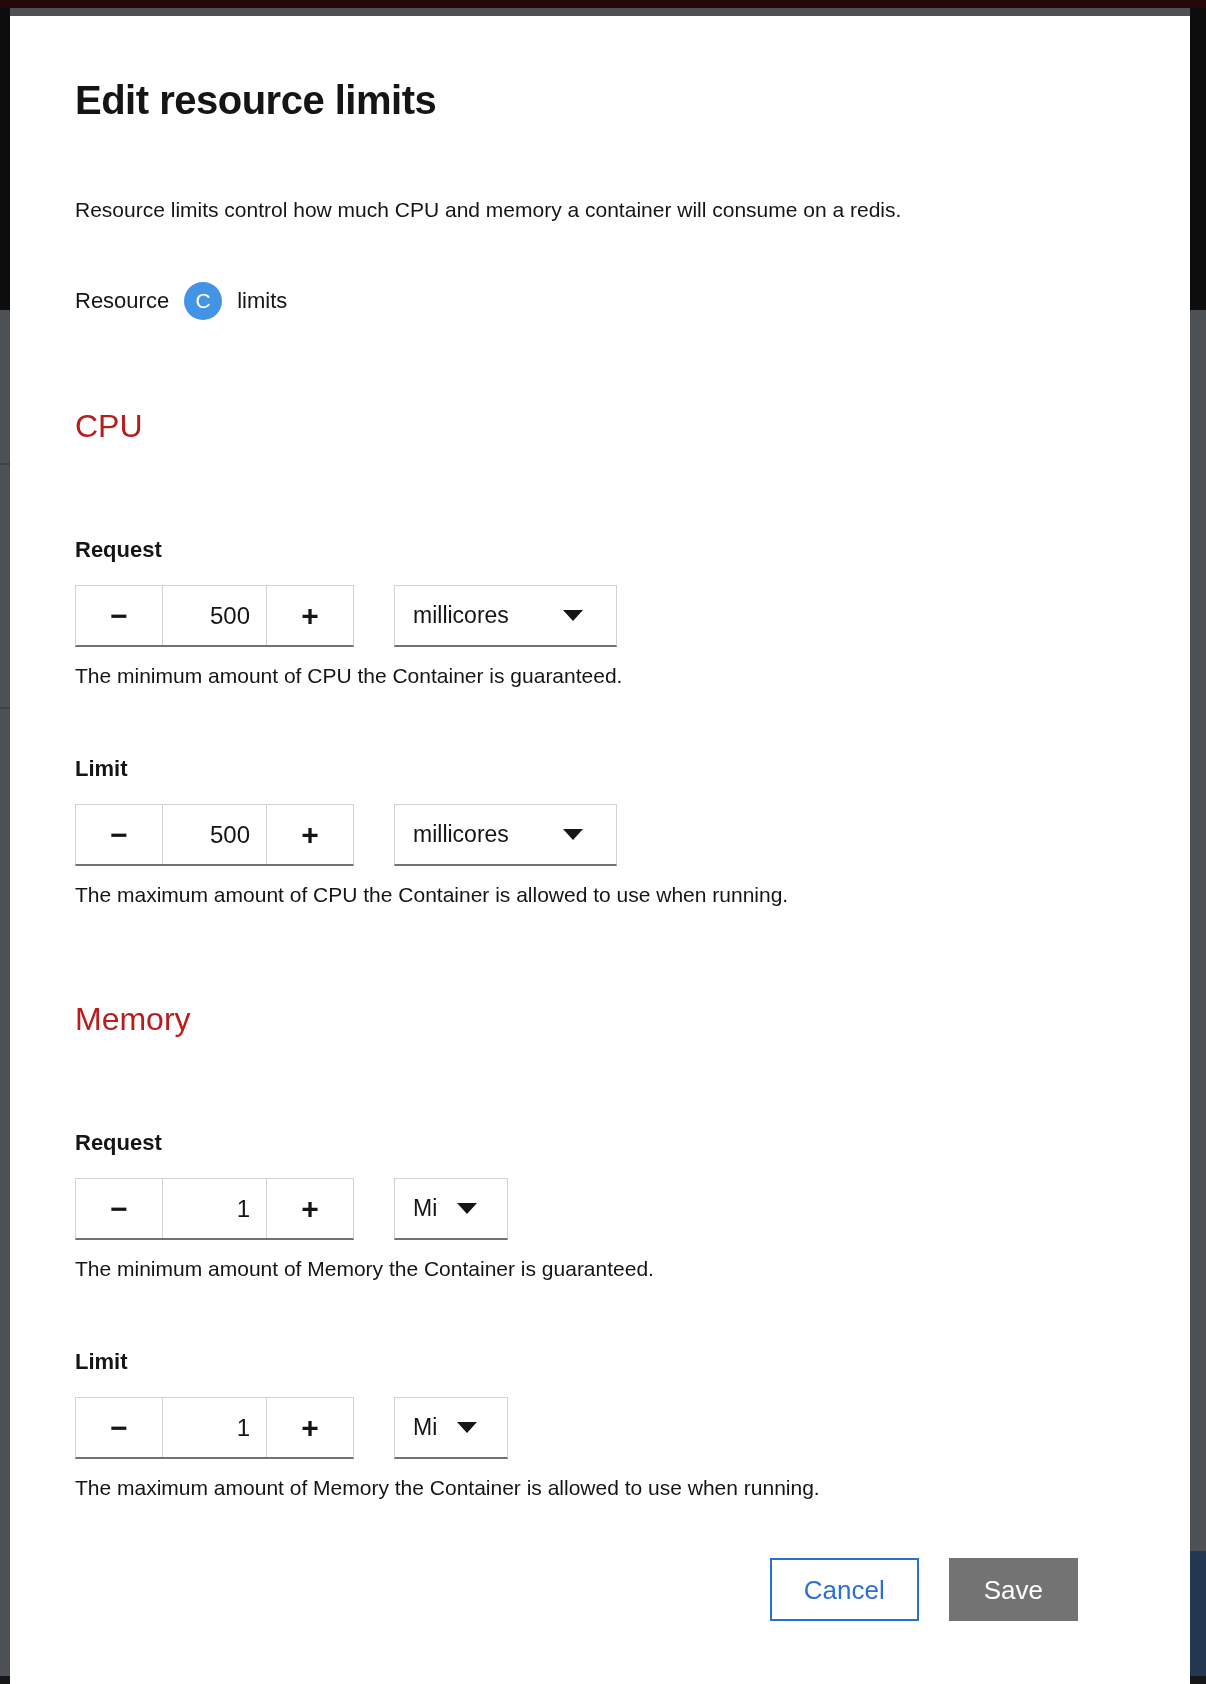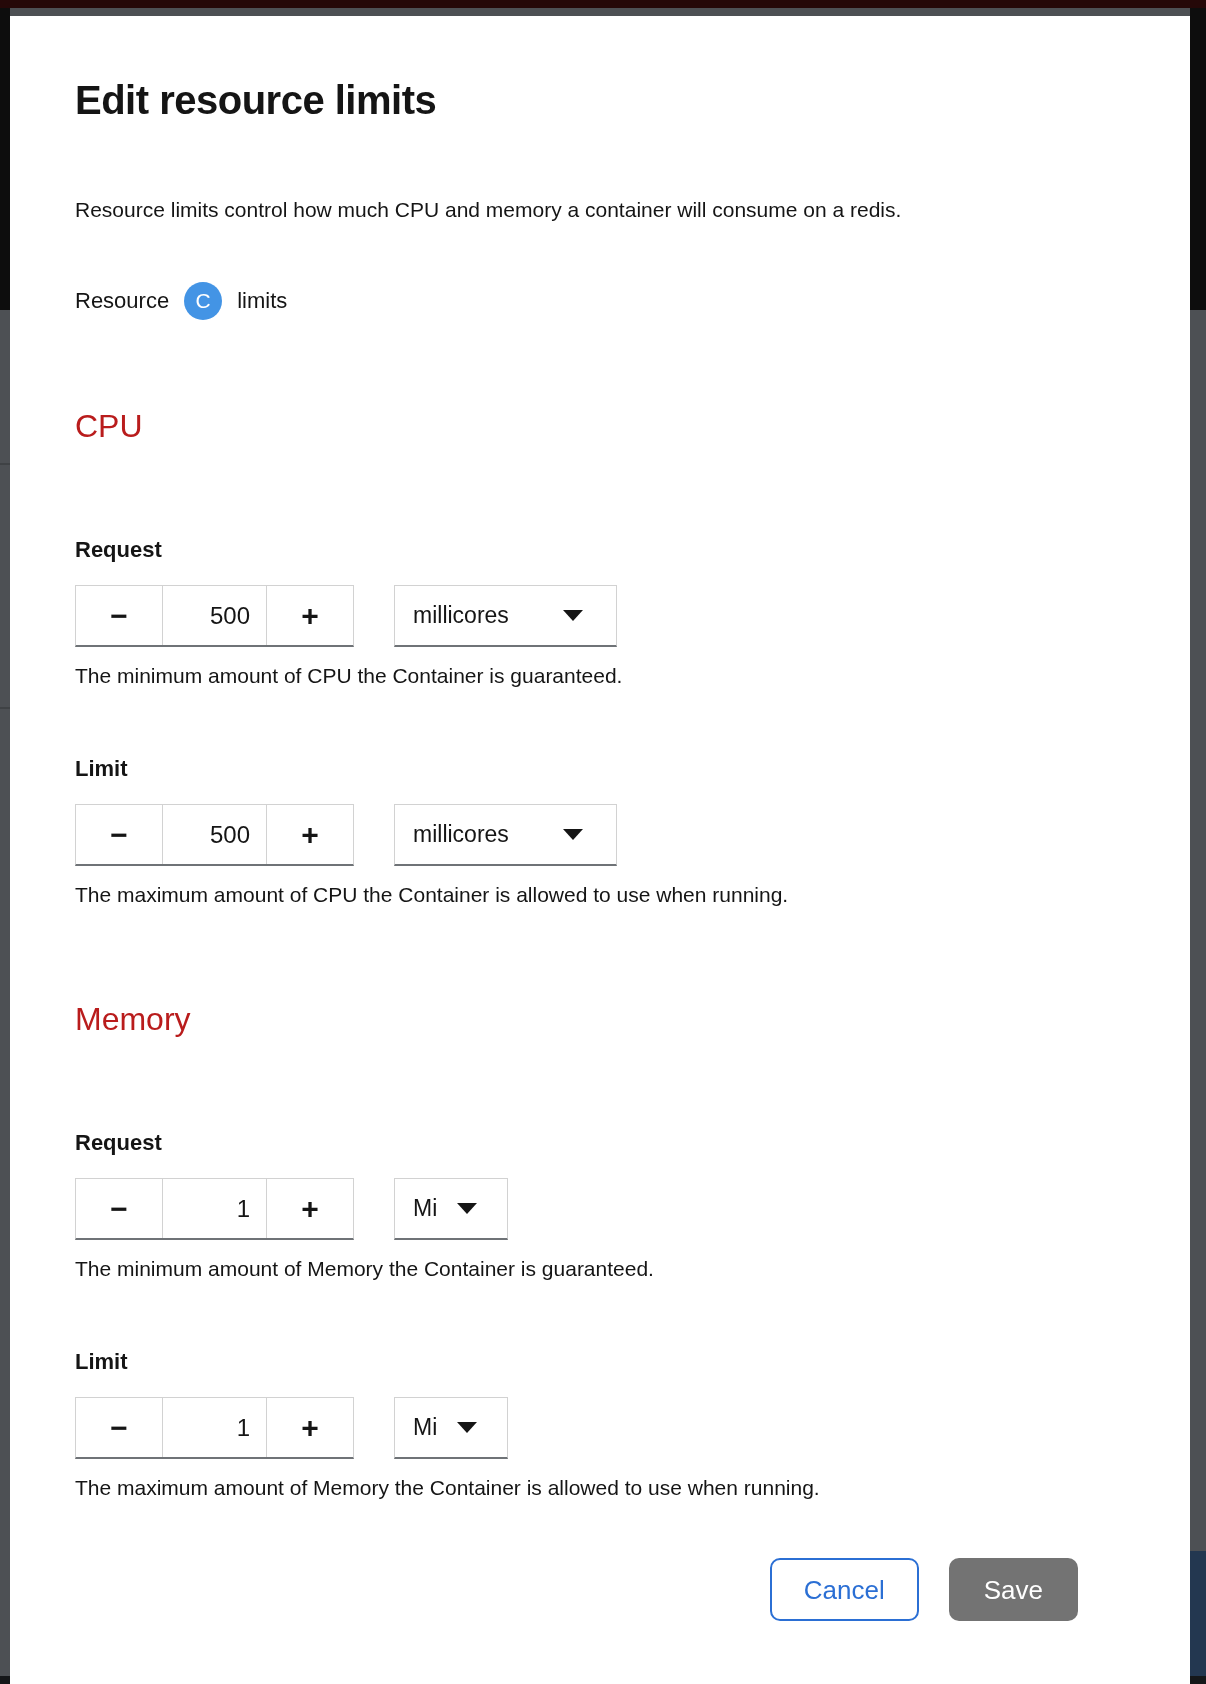--- a/index.html
+++ b/index.html
@@ -155,21 +155,21 @@
 
   .modal-footer {
     margin-top: 56px;
     display: flex;
     justify-content: flex-end;
     gap: 30px;
     padding-right: 52px;
   }
   .btn {
     height: 63px;
-    border-radius: 10px;
+    border-radius: 0;
     font-size: 26px;
     padding: 0 32px;
     cursor: pointer;
     font-family: inherit;
     line-height: 1;
   }
   .btn-secondary {
     background: #fff;
     color: #2b6fd4;
     border: 2px solid #2b6fd4;

